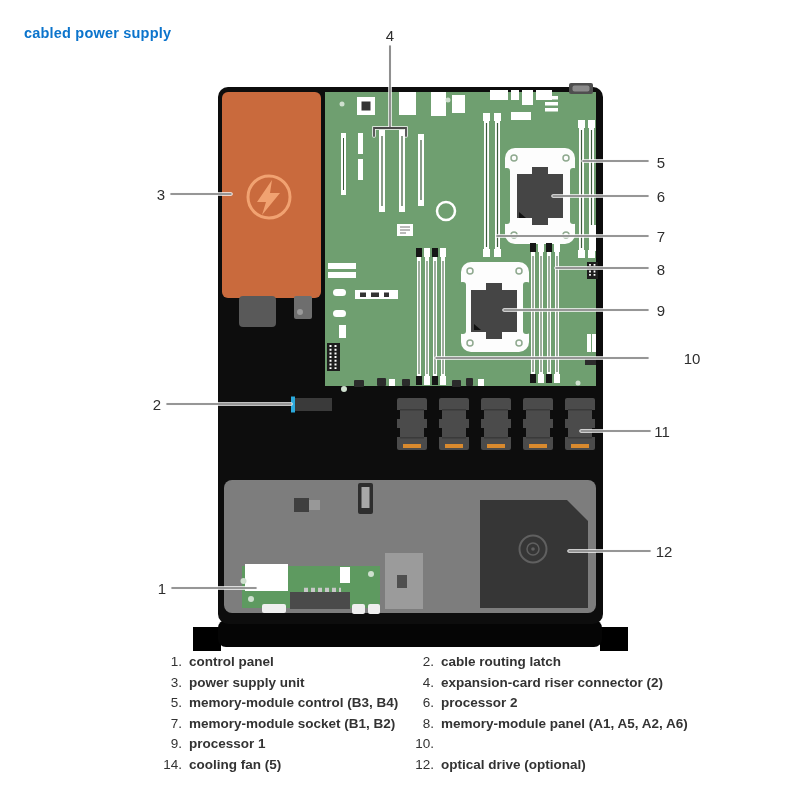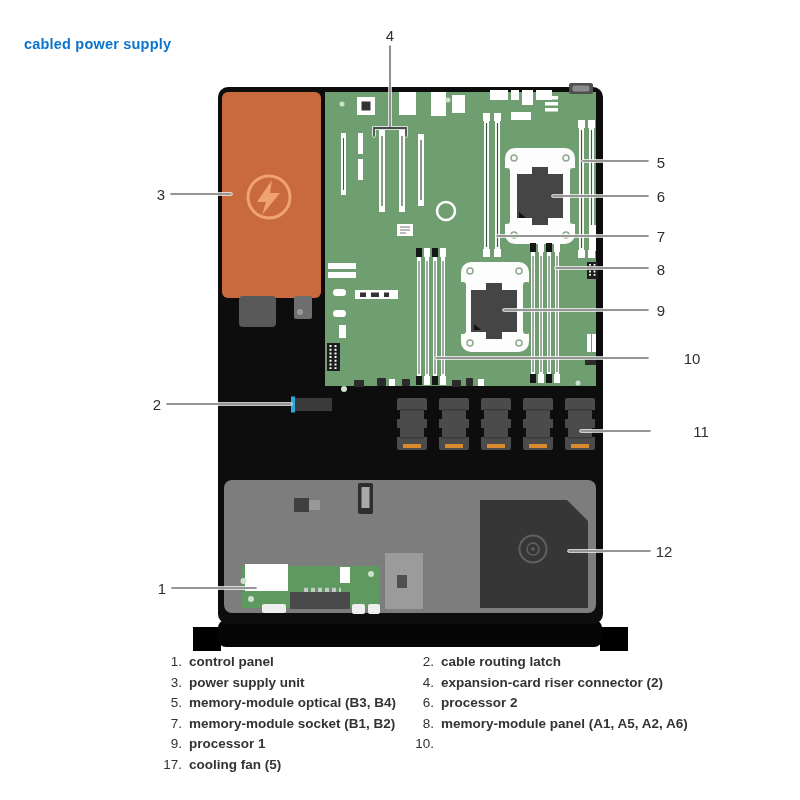--- a/index.html
+++ b/index.html
@@ -1,18 +1,18 @@
 <!DOCTYPE html>
 <html style="--accent-blue: #0b74cc; --chassis-black: #0d0d0d; --psu-orange: #c96a3d; --psu-icon: #f1a271; --board-green: #6f9f70; --panel-green: #5e9a60; --heatsink-gray: #454545; --fan-gray: #4b4b4b; --fan-orange: #d98a2e; --bay-gray: #7d7d7d; --drive-gray: #363636; --latch-cyan: #2ba9dc; --leader-gray: #757575; --text-dark: #333333;"><head>
 <meta charset="utf-8">
 <style>
   html,body{margin:0;padding:0;background:#fff;}
   .page{position:relative;width:800px;height:800px;background:#fff;overflow:hidden;
         font-family:"Liberation Sans",sans-serif;}
-  .title{position:absolute;left:24px;top:36px;font-size:14.5px;font-weight:bold;
+  .title{position:absolute;left:24px;top:25px;font-size:14.5px;font-weight:bold;
          color:var(--accent-blue);letter-spacing:.2px;}
   svg.diagram{position:absolute;left:0;top:0;}
   .co{position:absolute;transform:translate(-50%,-50%);font-size:15px;color:#2e2e2e;}
   .legend{position:absolute;top:652px;font-size:13.5px;color:var(--text-dark);}
   .legend-left{left:160px;width:280px;}
   .legend-right{left:412px;width:340px;}
   .lrow{display:flex;line-height:20.5px;}
   .lnum{width:22px;text-align:right;margin-right:7px;flex:none;}
   .ltxt{white-space:nowrap;font-weight:bold;}
 </style>
@@ -309,46 +309,46 @@
   <div class="co" style="left:162px;top:588px">1</div>
   <div class="co" style="left:157px;top:404px">2</div>
   <div class="co" style="left:161px;top:194px">3</div>
   <div class="co" style="left:390px;top:35px">4</div>
   <div class="co" style="left:661px;top:162px">5</div>
   <div class="co" style="left:661px;top:196px">6</div>
   <div class="co" style="left:661px;top:236px">7</div>
   <div class="co" style="left:661px;top:269px">8</div>
   <div class="co" style="left:661px;top:310px">9</div>
   <div class="co" style="left:692px;top:358px">10</div>
-  <div class="co" style="left:701px;top:431px">11</div>
+  <div class="co" style="left:662px;top:431px">11</div>
   <div class="co" style="left:664px;top:551px">12</div>
 
   <div class="legend legend-left">
     <div class="lrow">
         <span class="lnum">1.</span>
         <span class="ltxt">control panel</span>
       </div>
     <div class="lrow">
         <span class="lnum">3.</span>
         <span class="ltxt">power supply unit</span>
       </div>
     <div class="lrow">
         <span class="lnum">5.</span>
-        <span class="ltxt">memory-module optical (B3, B4)</span>
+        <span class="ltxt">memory-module control (B3, B4)</span>
       </div>
     <div class="lrow">
         <span class="lnum">7.</span>
         <span class="ltxt">memory-module socket (B1, B2)</span>
       </div>
     <div class="lrow">
         <span class="lnum">9.</span>
         <span class="ltxt">processor 1</span>
       </div>
     <div class="lrow">
-        <span class="lnum">17.</span>
+        <span class="lnum">14.</span>
         <span class="ltxt">cooling fan (5)</span>
       </div>
   </div>
   <div class="legend legend-right">
     <div class="lrow">
         <span class="lnum">2.</span>
         <span class="ltxt">cable routing latch</span>
       </div>
     <div class="lrow">
         <span class="lnum">4.</span>
@@ -358,15 +358,19 @@
         <span class="lnum">6.</span>
         <span class="ltxt">processor 2</span>
       </div>
     <div class="lrow">
         <span class="lnum">8.</span>
         <span class="ltxt">memory-module panel (A1, A5, A2, A6)</span>
       </div>
     <div class="lrow">
         <span class="lnum">10.</span>
       </div>
+    <div class="lrow">
+        <span class="lnum">12.</span>
+        <span class="ltxt">optical drive (optional)</span>
+      </div>
   </div>
 
 </div>
 
 </body></html>

